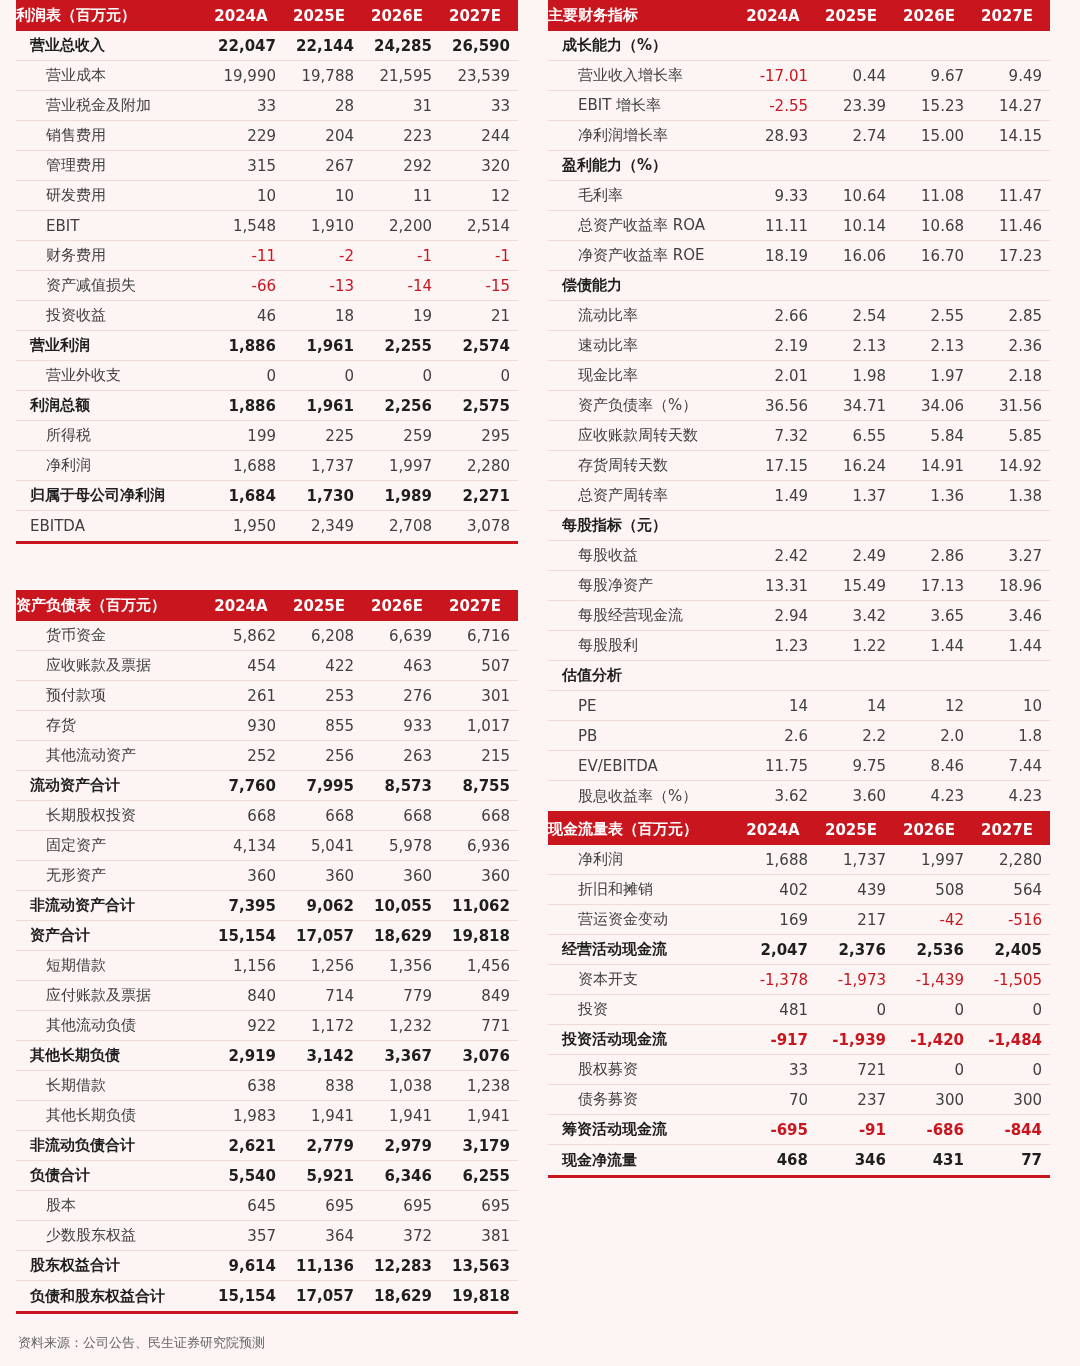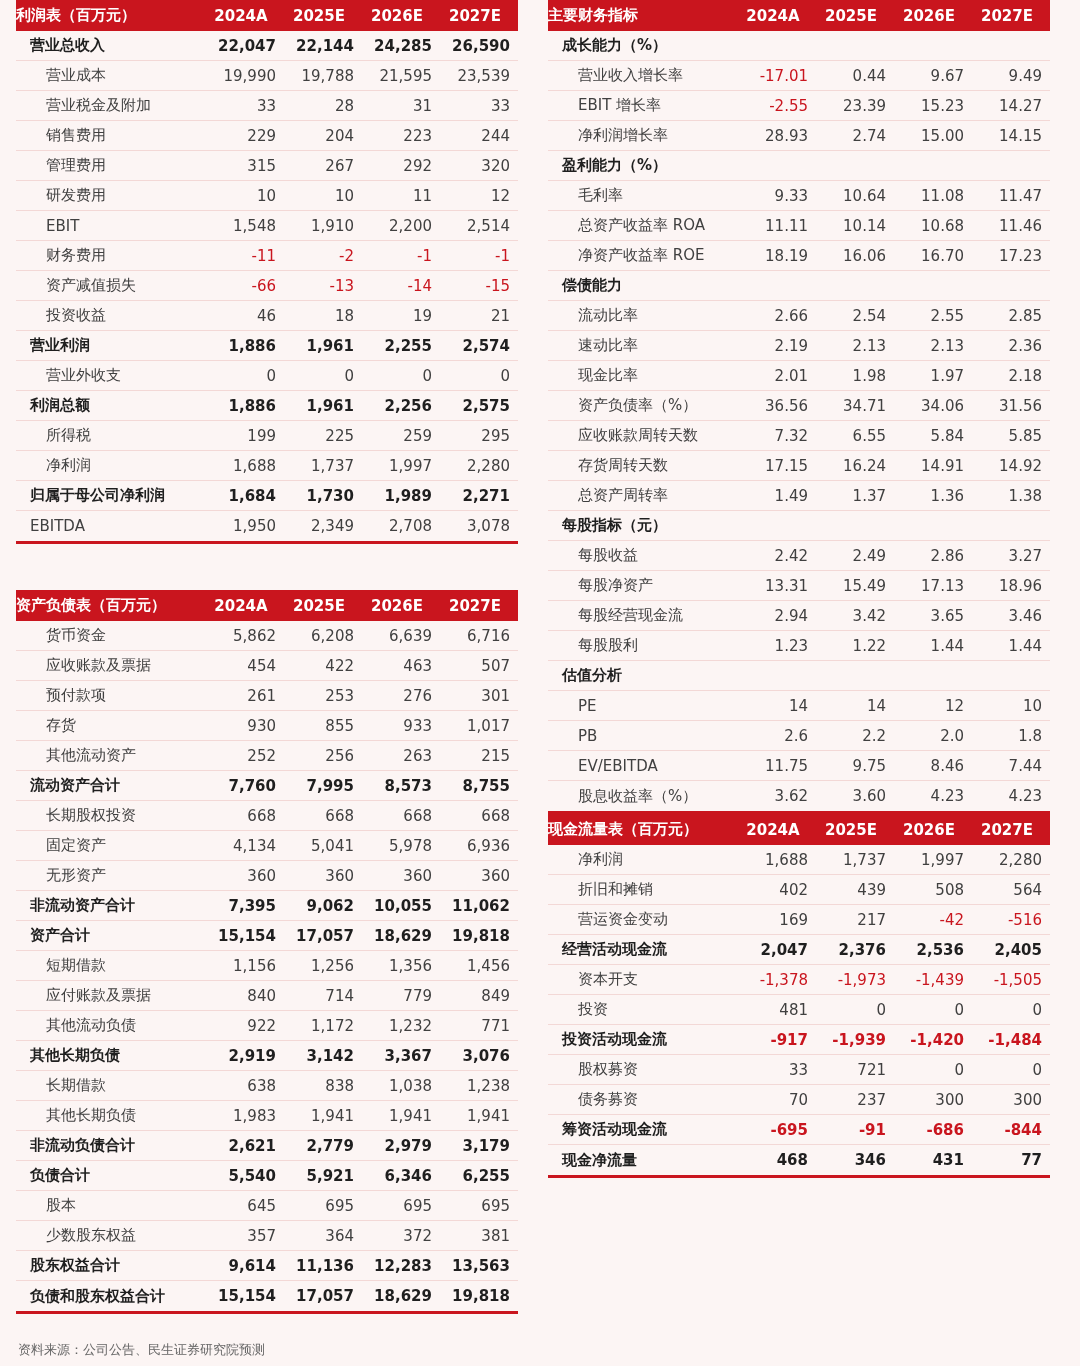--- a/index.html
+++ b/index.html
@@ -32,21 +32,21 @@
     display:flex;align-items:center;height:30px;
     border-bottom:1px solid var(--row-border);
     font-size:15px;color:var(--text);
   }
   .trow:last-child{border-bottom:none;gap:12px;}
   .trow.bold{font-weight:bold;color:var(--text-bold);}
   .td-label{flex:0 0 190px;padding-left:14px;white-space:nowrap;}
   .trow.indent .td-label{padding-left:30px;}
   .td-val{flex:1;text-align:right;padding-right:8px;white-space:nowrap;}
   .td-val.neg{color:var(--accent);}
-  .source{margin-top:27px;padding-left:2px;font-size:13px;color:var(--muted);font-family:Liberation Mono, monospace;}
+  .source{margin-top:20px;padding-left:2px;font-size:13px;color:var(--muted);font-family:Liberation Mono, monospace;}
 </style>
 </head>
 <body>
 
 <div class="page">
   <div class="col">
     <section class="fin-table income">
         <div class="thead">
           <div class="th-label">利润表（百万元）</div>
           <div class="th-col">2024A</div>

